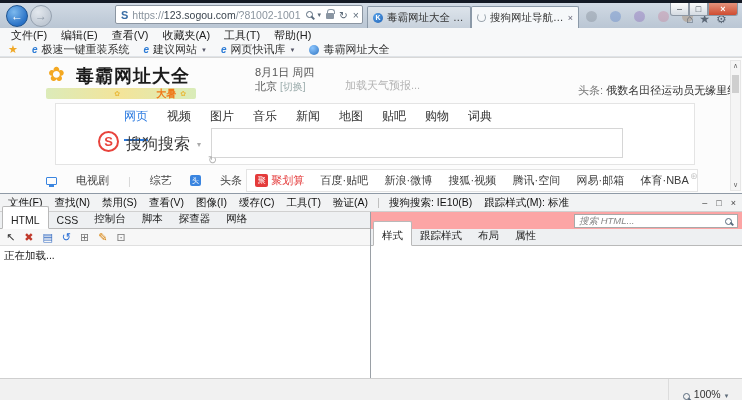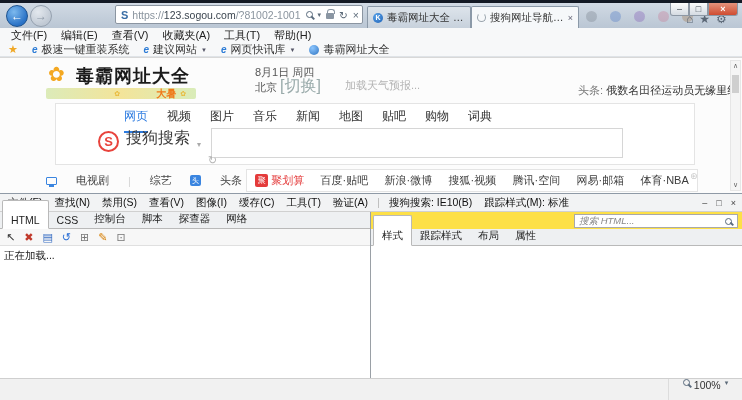--- a/index.html
+++ b/index.html
@@ -65,36 +65,36 @@
   
   .page { position:absolute; top:57px; left:0; right:0; height:136px; background:#fcfcfc; border-top:1px solid #d8d8d8; }
   .flower { position:absolute; left:48px; top:4px; color:#f4a821; font-size:20px; }
   .sitetitle { position:absolute; left:76px; top:6px; font-size:18px; font-weight:bold; color:#1b1b1b; letter-spacing:1px; }
   .strip { position:absolute; left:46px; top:30px; width:150px; height:11px; border-radius:2px;
            background:linear-gradient(90deg,#dcebb9,#f3e49a,#d9ecb9); display:flex; align-items:center;
            justify-content:flex-end; padding-right:10px; gap:4px; }
   .strip .term { color:#f07818; font-size:10px; font-weight:bold;margin-left:32px; }
   .strip .f { color:#e9b93a; font-size:7px; }
   .dateblk { position:absolute; left:255px; top:7px; color:#555; line-height:14px; }
-  .dateblk .sw { color:#9aa; font-size:16px; }
+  .dateblk .sw { color:#9aa; font-size:10px; }
   .weatherload { position:absolute; left:345px; top:20px; color:#b3b3b3; }
   .quicklinks { position:absolute; left:578px; top:7px; display:flex; gap:16px; color:#555; }
   .quicklinks .ic { color:#999; margin-right:3px; font-size:10px; }
   .monitor { display:inline-block; width:10px; height:7px; border:1px solid #999; border-radius:1px; position:relative; margin-right:3px; }
   .monitor::after { content:""; position:absolute; left:2px; bottom:-3px; width:4px; height:2px; background:#999; }
   .headline { position:absolute; left:578px; top:25px; white-space:nowrap; }
   .headline .hl { color:#777; } .headline .ht { color:#333; }
 
   .searchpanel { position:absolute; left:55px; top:45px; width:640px; height:62px; background:#fff; border:1px solid #e4e4e4; }
   .stabs { position:absolute; left:68px; top:4px; display:flex; gap:19px; font-size:12px; color:#333; }
-  .stabs span { padding-bottom:6px; }
+  .stabs span { padding-bottom:14px; }
   .stabs .active { color:#2c7be0; border-bottom:2px solid #2c7be0; }
   .slogo { position:absolute; left:42px; top:27px; width:21px; height:21px; border:2px solid #e8433c; border-radius:50%;
            color:#e8433c; font-weight:bold; font-size:13px; display:flex; align-items:center; justify-content:center; }
-  .sname { position:absolute; left:70px; top:24px; font-size:16px; color:#3c3c3c; }
+  .sname { position:absolute; left:70px; top:30px; font-size:16px; color:#3c3c3c; }
   .scaret { position:absolute; left:141px; top:36px; color:#aaa; font-size:8px; }
   .sinput { position:absolute; left:155px; top:24px; width:412px; height:30px; border:1px solid #d6d6d6; font-size:13px; padding:0 6px; }
   .sbtn { position:absolute; left:567px; top:24px; width:68px; height:31px; background:#2f82e8; color:#fff;
           font-size:13px; display:flex; align-items:center; justify-content:center; }
   .sspin { position:absolute; left:152px; top:50px; color:#b5b5b5; font-size:11px; }
 
   .navrow { position:absolute; left:0; top:111px; right:0; height:24px; }
   .navgrp { position:absolute; top:4px; display:flex; align-items:center; gap:19px; color:#444; }
   .navgrp .sep { color:#d5d5d5; }
   .tvicon { width:11px; height:8px; border:1px solid #3a85e0; border-radius:1px; position:relative; }
@@ -118,38 +118,38 @@
   .dtmenu { height:18px; background:#f2f3f4; border-bottom:1px solid #d0d0d0; display:flex; align-items:center;
             padding:0 6px 0 2px; font-size:10.5px; color:#111; }
   .dtmenu .mi { padding:0 6px; }
   .dtmenu .vsep { width:1px; height:10px; background:#c0c0c0; margin:0 4px; }
   .dtwin { margin-left:auto; display:flex; gap:9px; color:#444; font-size:9px; }
   .dtbody { display:flex; height:166px; }
   .dtleft { width:371px; border-right:1px solid #9aa0a6; display:flex; flex-direction:column; }
   .dtright { flex:1; display:flex; flex-direction:column; }
   .dttabs { height:17px; background:#eef0f2; border-bottom:1px solid #b9b9b9; display:flex; align-items:flex-end;
             padding-left:2px; font-size:10.5px; color:#222; }
-  .dttabs span { padding:13px 8px 2px; }
+  .dttabs span { padding:7px 8px 2px; }
   .dttabs .active { background:#fff; border:1px solid #b9b9b9; border-bottom:1px solid #fff; margin-bottom:-1px;
                     border-radius:2px 2px 0 0; }
   .dttools { height:17px; background:#f7f7f7; border-bottom:1px solid #e0e0e0; display:flex; align-items:center;
              gap:9px; padding-left:6px; font-size:11px; }
   .dtcontent { flex:1; background:#fff; padding:3px 4px; font-size:10.5px; color:#222; }
-  .dtsearchrow { height:17px; background:#fde047; display:flex; align-items:center; }
+  .dtsearchrow { height:17px; background:#fca5a5; display:flex; align-items:center; }
   .dtsearchwrap { margin-left:auto; margin-right:4px; position:relative; }
   .dtsearch { width:164px; height:14px; border:1px solid #a9a9a9; font-size:9.5px; padding:0 16px 0 4px; }
   .dtsearch::placeholder { font-style:italic; color:#888; }
   .dtsearchwrap .mag { position:absolute; right:6px; top:4px; }
   .ic-pointer { color:#333; } .ic-clear { color:#c0392b; } .ic-save { color:#3a6fc4; }
   .ic-sync { color:#2a6fd6; } .ic-pick { color:#777; } .ic-edit { color:#d8820a; } .ic-view { color:#777; }
 
   
   .statusbar { position:absolute; top:378px; left:0; right:0; height:22px; background:#f1f1f1; border-top:1px solid #cfcfcf; }
   .zoomctl { position:absolute; right:0; top:0; bottom:0; width:74px; border-left:1px solid #dcdcdc;
-             display:flex; align-items:flex-start; justify-content:center; gap:4px; color:#333; font-size:10.5px; }
+             display:flex; align-items:flex-end; justify-content:center; gap:4px; color:#333; font-size:10.5px; }
 </style>
 </head>
 <body>
 
 <div class="screen">
 
   <div class="titlebar">
     <div class="navbtn back">
         <span>←</span>
       </div>

